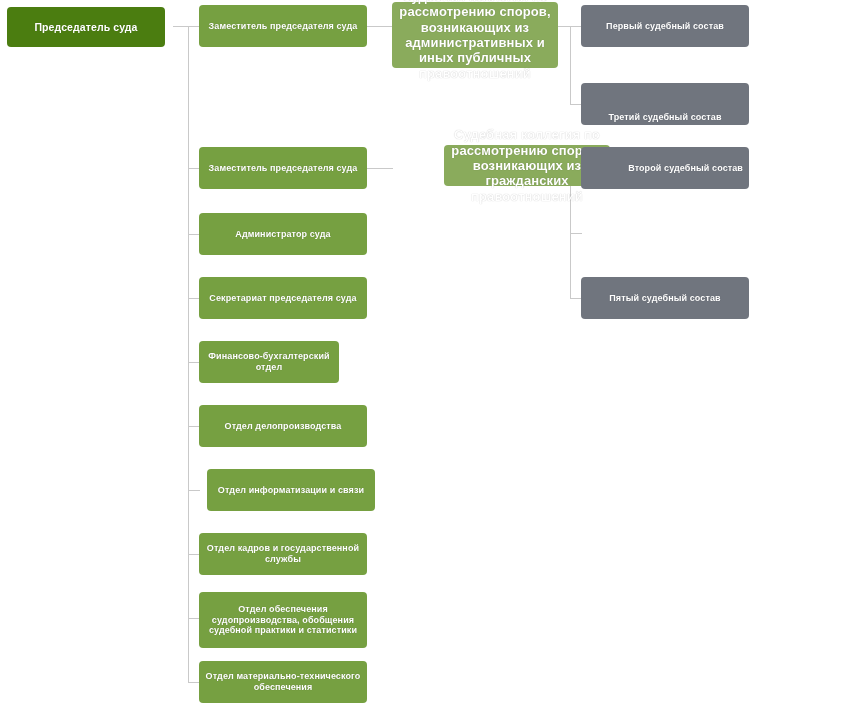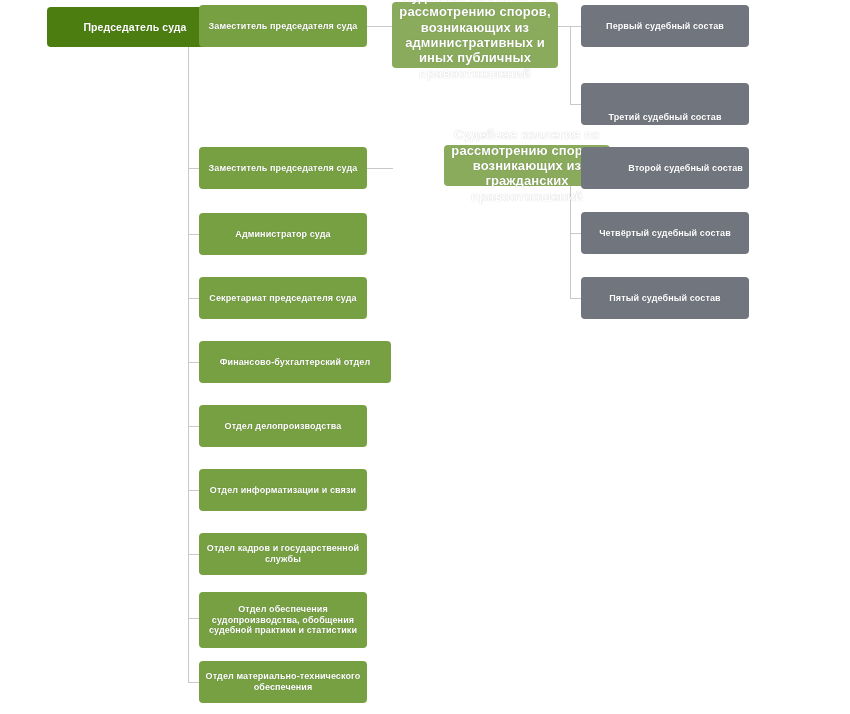--- a/index.html
+++ b/index.html
@@ -98,44 +98,44 @@
   <div class="conn v" style="left:570px; top:26px; height:78px;"></div>
   <div class="conn h" style="left:570px; top:26px; width:12px;"></div>
   <div class="conn h" style="left:570px; top:104px; width:12px;"></div>
 
   <div class="conn h" style="left:558px; top:168px; width:13px;"></div>
   <div class="conn v" style="left:570px; top:168px; height:130px;"></div>
   <div class="conn h" style="left:570px; top:168px; width:12px;"></div>
   <div class="conn h" style="left:570px; top:233px; width:12px;"></div>
   <div class="conn h" style="left:570px; top:298px; width:12px;"></div>
 
-  <div class="node root" style="left:7px; top:7px; width:176px; height:40px;margin-left:40px;">
+  <div class="node root" style="left:7px; top:7px; width:158px; height:40px;">
     <span class="label">Председатель суда</span>
   </div>
 
   <div class="node green" style="left:199px; top:5px; width:168px; height:42px;">
     <span class="label">Заместитель председателя суда</span>
   </div>
   <div class="node green" style="left:199px; top:147px; width:168px; height:42px;">
     <span class="label">Заместитель председателя суда</span>
   </div>
 
   <div class="node green" style="left:199px; top:213px; width:168px; height:42px;">
     <span class="label">Администратор суда</span>
   </div>
   <div class="node green" style="left:199px; top:277px; width:168px; height:42px;">
     <span class="label">Секретариат председателя суда</span>
   </div>
-  <div class="node green" style="left:199px; top:341px; width:192px; height:42px;">
+  <div class="node green" style="left:199px; top:341px; width:140px; height:42px;">
     <span class="label">Финансово-бухгалтерский отдел</span>
   </div>
   <div class="node green" style="left:199px; top:405px; width:168px; height:42px;">
     <span class="label">Отдел делопроизводства</span>
   </div>
-  <div class="node green" style="left:199px; top:469px; width:168px; height:42px;">
+  <div class="node green" style="left:207px; top:469px; width:168px; height:42px;">
     <span class="label">Отдел информатизации и связи</span>
   </div>
   <div class="node green" style="left:199px; top:533px; width:168px; height:42px;">
     <span class="label">Отдел кадров и государственной службы</span>
   </div>
   <div class="node green" style="left:199px; top:592px; width:168px; height:56px;">
     <span class="label">Отдел обеспечения судопроизводства, обобщения судебной практики и статистики</span>
   </div>
   <div class="node green" style="left:199px; top:661px; width:168px; height:42px;">
     <span class="label">Отдел материально-технического обеспечения</span>
@@ -151,20 +151,17 @@
   <div class="node gray" style="left:581px; top:5px; width:168px; height:42px;">
     <span class="label">Первый судебный состав</span>
   </div>
   <div class="node gray" style="left:581px; top:83px; width:168px; height:42px;align-items:flex-end;">
     <span class="label">Третий судебный состав</span>
   </div>
 
   <div class="node gray" style="left:581px; top:147px; width:168px; height:42px;text-align:right;">
     <span class="label">Второй судебный состав</span>
   </div>
-  <div class="node gray" style="left:581px; top:212px; width:168px; height:42px;">
-    <span class="label">Четвёртый судебный состав</span>
-  </div>
   <div class="node gray" style="left:581px; top:277px; width:168px; height:42px;">
     <span class="label">Пятый судебный состав</span>
   </div>
 
 </div>
 
 </body></html>

